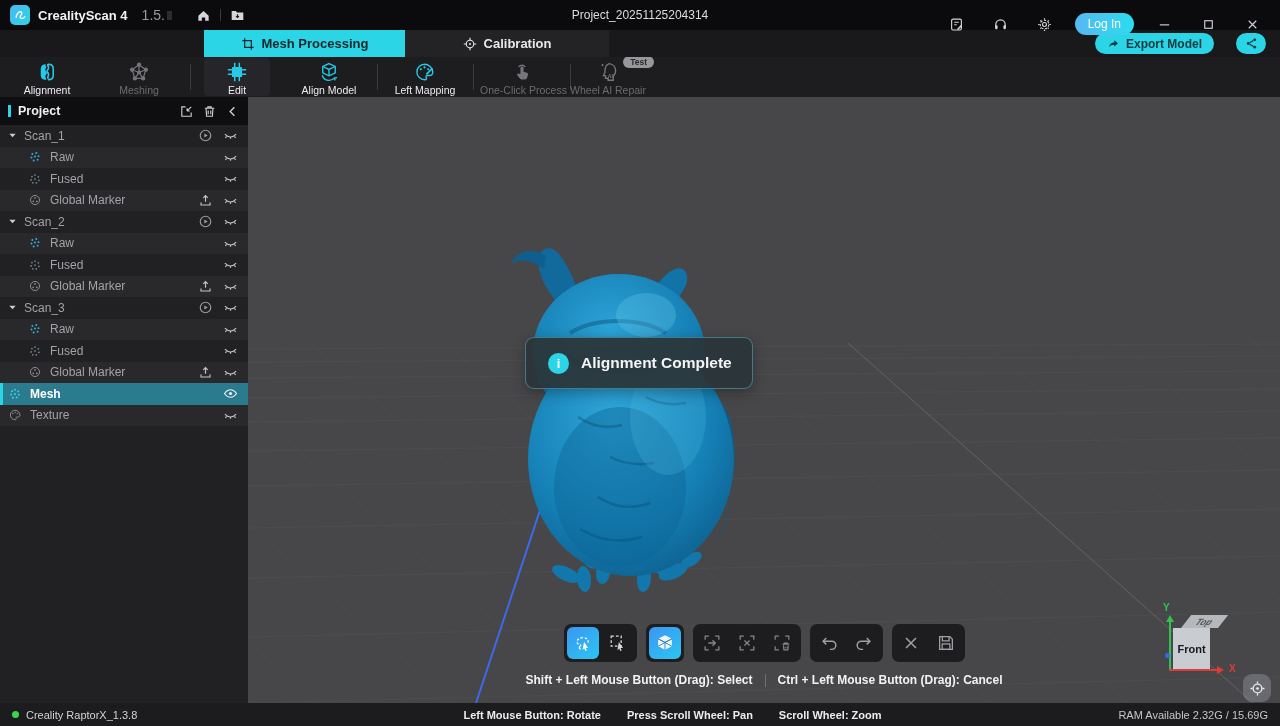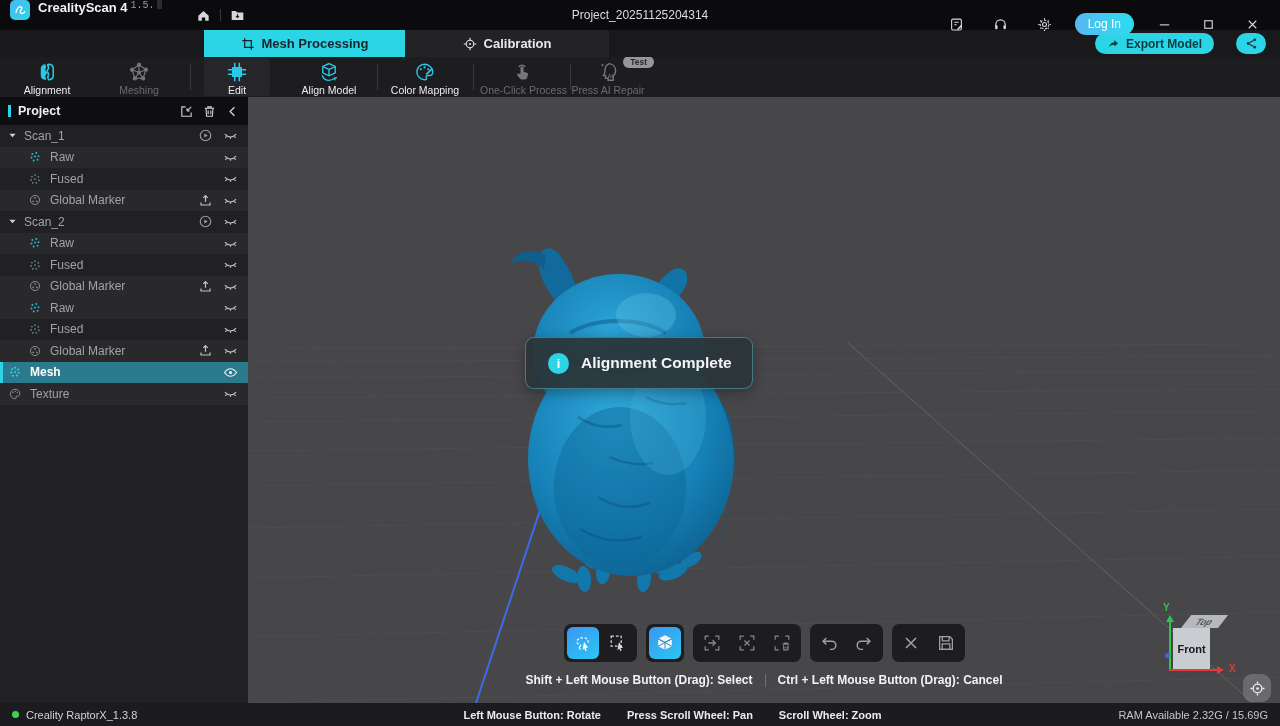--- a/index.html
+++ b/index.html
@@ -4,26 +4,26 @@
 <style>
   html,body{margin:0;padding:0;background:#000;}
   .app{position:relative;width:1280px;height:726px;background:#47474a;overflow:hidden;
        font-family:"Liberation Sans",sans-serif;-webkit-font-smoothing:antialiased;cursor:default;}
   .app *{box-sizing:border-box;}
   button{font-family:"Liberation Sans",sans-serif;cursor:pointer;}
   .icn{display:inline-flex;}
   .icn svg{display:block;}
 
   
-  .titlebar{position:absolute;top:0;left:0;right:0;height:30px;background:#0b0b0d;display:flex;z-index:30;}
+  .titlebar{position:absolute;top:0;left:0;right:0;height:30px;background:#0b0b0d;display:flex;align-items:center;z-index:30;}
   .logo{width:20px;height:20px;border-radius:5px;background:linear-gradient(135deg,#4bb8f0,#2bd5e6);
         margin:0 8px 0 10px;display:flex;align-items:center;justify-content:center;}
   .logo svg{width:15px;height:15px;}
   .appname{font-size:13px;font-weight:700;color:#f2f2f4;}
-  .version{font-size:10px;color:#9a9aa0;margin-left:3px;font-family:Liberation Mono, monospace;}
+  .version{font-size:14px;color:#9a9aa0;margin-left:14px;}
   .version-block{width:5px;height:9px;background:#2b2b30;margin-left:2px;}
   .tb-quick{position:absolute;left:196px;top:0;height:30px;display:flex;align-items:center;gap:9px;}
   .tb-icobtn{background:none;border:none;padding:0;display:flex;align-items:center;}
   .tb-icobtn svg{width:15px;height:15px;}
   .tb-sep{width:1px;height:12px;background:#3a3a3e;}
   .tb-title{position:absolute;left:0;right:0;top:0;height:30px;display:flex;align-items:center;justify-content:center;
             font-size:12px;color:#dcdce0;pointer-events:none;}
   .tb-right{position:absolute;right:6px;top:0;height:48px;display:flex;align-items:center;z-index:2;}
   .winbtn{width:44px;height:30px;background:none;border:none;display:flex;align-items:center;justify-content:center;}
   .winbtn svg{width:15px;height:15px;}
@@ -303,21 +303,21 @@
       <button class="rb-item normal" style="left:377px;width:96px">
         <span class="icn">
           <svg viewBox="0 0 24 24" fill="none" stroke="#29c8e6" stroke-width="1.5">
             <path d="M11.5 3.5a8.5 8.5 0 1 0 .3 17c1.8 0 2.3-1.2 1.6-2.3-.7-1.2.1-2.4 1.5-2.4h1.6c2.3 0 4-1.7 4-3.9 0-4.7-4.8-8.4-9-8.4z"></path>
             <circle cx="7.5" cy="9" r="1.2" fill="#29c8e6" stroke="none"></circle>
             <circle cx="11.5" cy="7" r="1.2" fill="#29c8e6" stroke="none"></circle>
             <circle cx="15.5" cy="9" r="1.2" fill="#29c8e6" stroke="none"></circle>
             <path d="M13.5 14.5 20 8" stroke-width="1.8"></path>
           </svg>
         </span>
-        <div class="rb-label">Color Mapping</div>
+        <div class="rb-label">Left Mapping</div>
       </button>
       <div class="rb-div" style="left:473px"></div>
       <button class="rb-item disabled" style="left:474px;width:96px">
         <span class="icn">
           <svg viewBox="0 0 24 24" fill="none" stroke="#76767a" stroke-width="1.5">
             <path d="M8.5 6.5a4 4 0 0 1 7 0"></path>
             <path d="M10.3 13.5v-6a1.7 1.7 0 0 1 3.4 0v4.2l3.6 1.2c1 .35 1.5 1.3 1.2 2.3l-1 3.3c-.3 1-1.2 1.6-2.2 1.6h-3.6c-.8 0-1.5-.35-2-1l-2.6-3.2c-.6-.75-.4-1.8.5-2.2.7-.3 1.5-.1 2 .5z" fill="#76767a" stroke="none"></path>
           </svg>
         </span>
         <div class="rb-label">One-Click Process</div>
@@ -325,21 +325,21 @@
       <div class="rb-div" style="left:570px"></div>
       <button class="rb-item disabled" style="left:560px;width:96px">
         <span class="rb-badge">Test</span>
         <span class="icn">
           <svg viewBox="0 0 24 24" fill="none" stroke="#76767a" stroke-width="1.5">
             <path d="M13.5 2.8c3.9.6 6.8 3.9 6.8 7.9 0 2.3-1 4.4-2.6 5.9V21h-5.6v-2.2H9.3v-2.9H7l1.6-3.4c-.4-4.9 1.2-8.4 4.9-9.7z"></path>
             <text x="11.8" y="18" font-size="5.5" fill="#76767a" stroke="none" font-weight="bold">AI</text>
             <path d="M4.8 4.5h2.4M6 3.3v2.4" stroke-width="1"></path>
           </svg>
         </span>
-        <div class="rb-label">Press AI Repair</div>
+        <div class="rb-label">Wheel AI Repair</div>
       </button>
     </div>
 
   <aside class="sidebar">
     <div class="sb-header">
       <span class="sb-accent"></span>
       <span class="sb-title">Project</span>
       <button class="sb-hbtn">
           <span class="icn">
             <svg viewBox="0 0 16 16" fill="none" stroke="#cfcfd3" stroke-width="1.2">
@@ -532,20 +532,42 @@
               <circle cx="5.9" cy="9.6" r=".95" fill="#8f9096" stroke="none"></circle>
               <circle cx="10.1" cy="9.6" r=".95" fill="#8f9096" stroke="none"></circle>
             </svg>
           </span>
           <span class="rw-label">Global Marker</span>
           <span class="trail">
             <button class="trailbtn">
               <svg viewBox="0 0 16 16" fill="none" stroke="#c3c3c8" stroke-width="1.25">
                 <path d="M3.2 10.2v2.6h9.6v-2.6"></path>
                 <path d="M8 3v6.2M5.6 5.2 8 2.8l2.4 2.4"></path>
+              </svg>
+            </button>
+            <button class="trailbtn">
+              <svg viewBox="0 0 16 16" fill="none" stroke="#c3c3c8" stroke-width="1.25">
+                <path d="M2 6.6c1.9 2 3.9 3 6 3s4.1-1 6-3"></path>
+                <path d="M3.8 8.9 2.6 10.5M8 9.6v1.9M12.2 8.9l1.2 1.6"></path>
+              </svg>
+            </button>
+          </span>
+        </div>
+        <div class="row lv0">
+          <button class="caretbtn">
+            <svg viewBox="0 0 10 10">
+              <path d="M1.5 3 5 7l3.5-4z" fill="#cfcfd3"></path>
+            </svg>
+          </button>
+          <span class="rw-label">Scan_3</span>
+          <span class="trail">
+            <button class="trailbtn">
+              <svg viewBox="0 0 16 16" fill="none" stroke="#9c9ca2" stroke-width="1.2">
+                <circle cx="8" cy="8" r="5.6"></circle>
+                <path d="M6.7 5.8v4.4L10.4 8z" fill="#9c9ca2" stroke="none"></path>
               </svg>
             </button>
             <button class="trailbtn">
               <svg viewBox="0 0 16 16" fill="none" stroke="#c3c3c8" stroke-width="1.25">
                 <path d="M2 6.6c1.9 2 3.9 3 6 3s4.1-1 6-3"></path>
                 <path d="M3.8 8.9 2.6 10.5M8 9.6v1.9M12.2 8.9l1.2 1.6"></path>
               </svg>
             </button>
           </span>
         </div>

